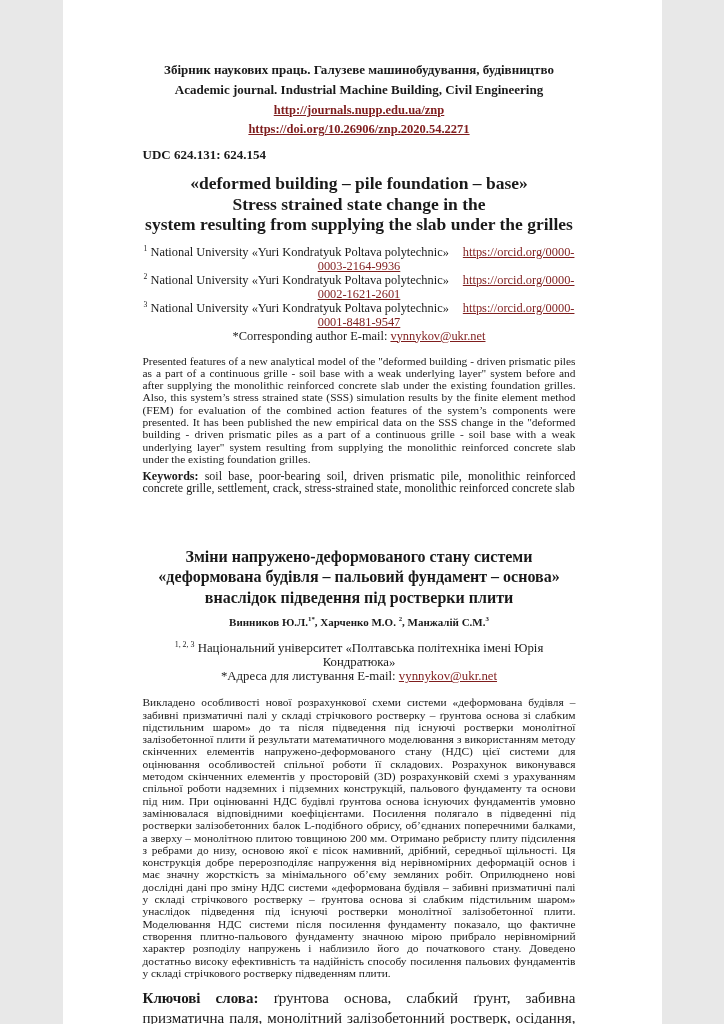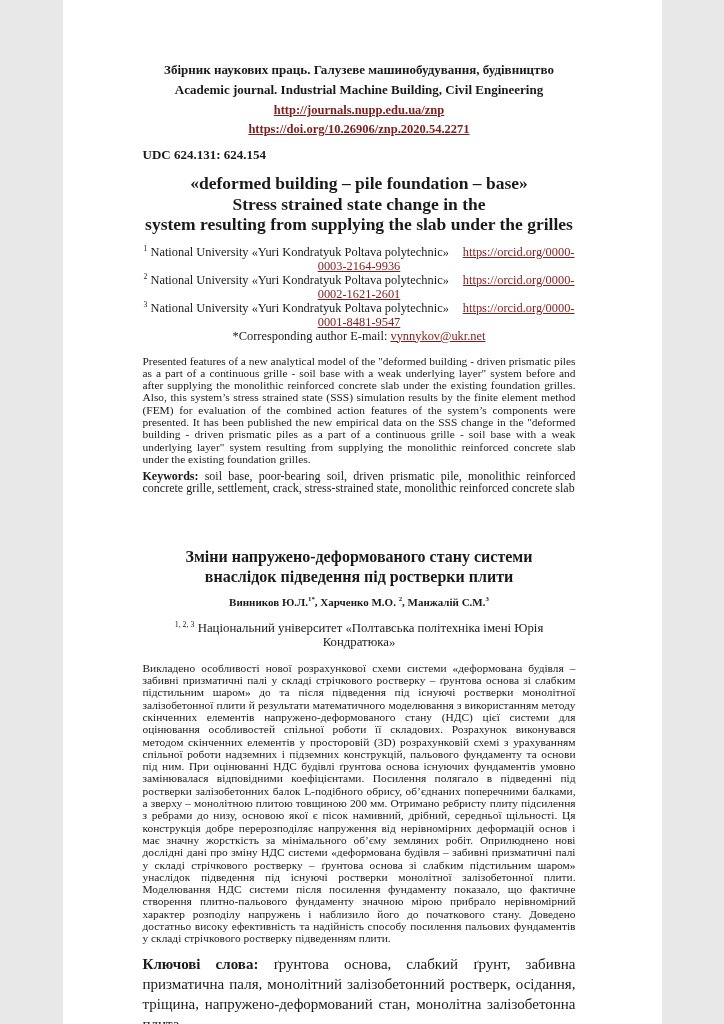--- a/index.html
+++ b/index.html
@@ -80,28 +80,30 @@
   </div>
 
   <div class="abstract">Presented features of a new analytical model of the "deformed building - driven prismatic piles as a part of a continuous grille - soil base with a weak underlying layer" system before and after supplying the monolithic reinforced concrete slab under the existing foundation grilles. Also, this system’s stress strained state (SSS) simulation results by the finite element method (FEM) for evaluation of the combined action features of the system’s components were presented. It has been published the new empirical data on the SSS change in the "deformed building - driven prismatic piles as a part of a continuous grille - soil base with a weak underlying layer" system resulting from supplying the monolithic reinforced concrete slab under the existing foundation grilles.</div>
 
   <div class="keywords">
     <span class="bold">Keywords:</span><span> soil base, poor-bearing soil, driven prismatic pile, monolithic reinforced concrete grille, settlement, crack, stress-strained state, monolithic reinforced concrete slab</span>
   </div>
 
   <div class="ua-title">
     <div>Зміни напружено-деформованого стану системи</div>
+    <div>«деформована будівля – пальовий фундамент – основа»</div>
     <div>внаслідок підведення під ростверки плити</div>
   </div>
 
   <div class="ua-authors">
     <span><span>Винников Ю.Л.</span><sup>1*</sup><span>, </span></span><span><span>Харченко М.О. </span><sup>2</sup><span>, </span></span><span><span>Манжалій С.М.</span><sup>3</sup><span></span></span>
   </div>
 
   <div class="ua-affil"><sup>1, 2, 3</sup><span> Національний університет «Полтавська політехніка імені Юрія Кондратюка»</span></div>
+  <div class="ua-email"><span>*Адреса для листування E-mail: </span><a class="link">vynnykov@ukr.net</a></div>
 
   <div class="ua-abstract">Викладено особливості нової розрахункової схеми системи «деформована будівля – забивні призматичні палі у складі стрічкового ростверку – ґрунтова основа зі слабким підстильним шаром» до та після підведення під існуючі ростверки монолітної залізобетонної плити й результати математичного моделювання з використанням методу скінченних елементів напружено-деформованого стану (НДС) цієї системи для оцінювання особливостей спільної роботи її складових. Розрахунок виконувався методом скінченних елементів у просторовій (3D) розрахунковій схемі з урахуванням спільної роботи надземних і підземних конструкцій, пальового фундаменту та основи під ним. При оцінюванні НДС будівлі ґрунтова основа існуючих фундаментів умовно замінювалася відповідними коефіцієнтами. Посилення полягало в підведенні під ростверки залізобетонних балок L-подібного обрису, об’єднаних поперечними балками, а зверху – монолітною плитою товщиною 200 мм. Отримано ребристу плиту підсилення з ребрами до низу, основою якої є пісок намивний, дрібний, середньої щільності. Ця конструкція добре перерозподіляє напруження від нерівномірних деформацій основ і має значну жорсткість за мінімального об’єму земляних робіт. Оприлюднено нові дослідні дані про зміну НДС системи «деформована будівля – забивні призматичні палі у складі стрічкового ростверку – ґрунтова основа зі слабким підстильним шаром» унаслідок підведення під існуючі ростверки монолітної залізобетонної плити. Моделювання НДС системи після посилення фундаменту показало, що фактичне створення плитно-пальового фундаменту значною мірою прибрало нерівномірний характер розподілу напружень і наблизило його до початкового стану. Доведено достатньо високу ефективність та надійність способу посилення пальових фундаментів у складі стрічкового ростверку підведенням плити.</div>
 
   <div class="ua-keywords">
     <span class="bold">Ключові слова:</span><span> ґрунтова основа, слабкий ґрунт, забивна призматична паля, монолітний залізобетонний ростверк, осідання, тріщина, напружено-деформований стан, монолітна залізобетонна плита</span>
   </div>
 
   <div class="cc-wrap">
     <svg class="cc-badge" width="66" height="29" viewBox="0 0 66 29" xmlns="http://www.w3.org/2000/svg">
       <rect x="0" y="0" width="66" height="29" fill="#000"></rect>

